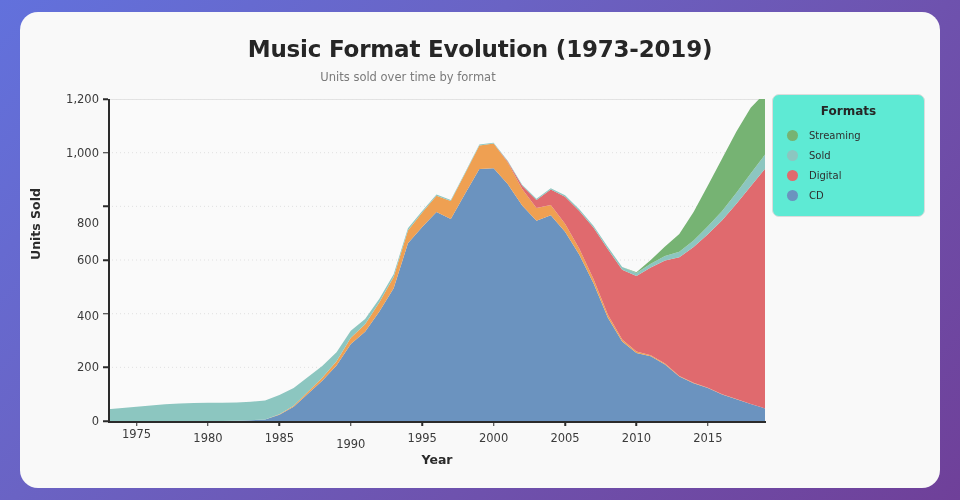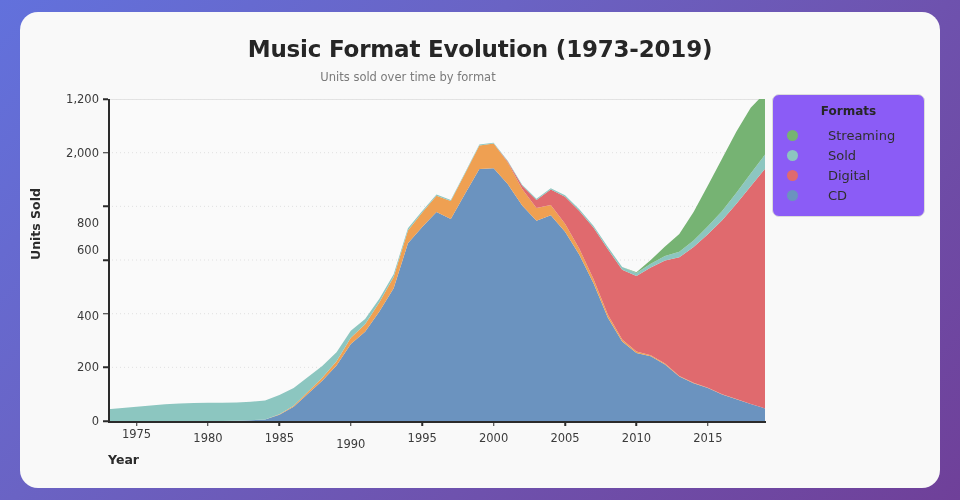--- a/index.html
+++ b/index.html
@@ -125,33 +125,33 @@
     font-size: 12.5px;
     font-weight: bold;
     color: #2b2b2b;
     white-space: nowrap;
   }
   #xlabel {
     position: absolute;
     left: 88px;
     top: 440px;
     width: 658px;
-    text-align: left;
+    text-align: center;
     font-size: 12.5px;
     font-weight: bold;
     color: #2b2b2b;
   }
 
   
   #legend {
     position: absolute;
     left: 752px;  
     top: 82px;    
     width: 153px;
-    background: #8b5cf6;
+    background: #5eead4;
     border: 1px solid #dcdcdc;
     border-radius: 7px;
     padding: 9px 10px 11px 10px;
     box-sizing: border-box;
   }
   #legend-title {
     text-align: center;
     font-size: 12px;
     font-weight: bold;
     color: #262626;
@@ -164,49 +164,48 @@
   }
   .legend-swatch {
     width: 11px;
     height: 11px;
     border-radius: 50%;
     margin-left: 4px;
     margin-right: 11px;
     flex: 0 0 auto;
   }
   .legend-label {
-    font-size: 13px;
+    font-size: 10px;
     color: #2f2f2f;
     white-space: nowrap;
-    margin-left: 19px;
   }
 </style>
 </head>
 <body>
 
 <div id="card">
 
   <div id="title">Music Format Evolution (1973-2019)</div>
   <div id="subtitle">Units sold over time by format</div>
 
   <div id="ylabel">Units Sold</div>
   <div id="xlabel">Year</div>
 
   <div id="yticks-container">
       <div class="ytick-label" style="top: 409px; right: 841px;">0</div>
       <div class="ytick-mark" style="top: 409px; left: 83px;"></div>
       <div class="ytick-label" style="top: 355.333px; right: 841px;">200</div>
       <div class="ytick-mark" style="top: 355.333px; left: 83px;"></div>
       <div class="ytick-label" style="top: 304px; right: 841px;">400</div>
       <div class="ytick-mark" style="top: 301.667px; left: 83px;"></div>
-      <div class="ytick-label" style="top: 238px; right: 841px; text-align: center;">600</div>
+      <div class="ytick-label" style="top: 248px; right: 841px; text-align: center;">600</div>
       <div class="ytick-mark" style="top: 248px; left: 83px;"></div>
       <div class="ytick-label" style="top: 211px; right: 841px;">800</div>
       <div class="ytick-mark" style="top: 194.333px; left: 83px;"></div>
-      <div class="ytick-label" style="top: 140.667px; right: 841px;">2,000</div>
+      <div class="ytick-label" style="top: 140.667px; right: 841px;">1,000</div>
       <div class="ytick-mark" style="top: 140.667px; left: 83px;"></div>
       <div class="ytick-label" style="top: 87px; right: 841px;">1,200</div>
       <div class="ytick-mark" style="top: 87px; left: 83px;"></div>
     </div>
   <div id="xticks-container">
       <div class="xtick-mark" style="left: 116.565px; top: 409px;"></div>
       <div class="xtick-label" style="left: 116.565px; top: 415px;">1975</div>
       <div class="xtick-mark" style="left: 187.978px; top: 409px;"></div>
       <div class="xtick-label" style="left: 187.978px; top: 419px;">1980</div>
       <div class="xtick-mark" style="left: 259.391px; top: 409px;"></div>

